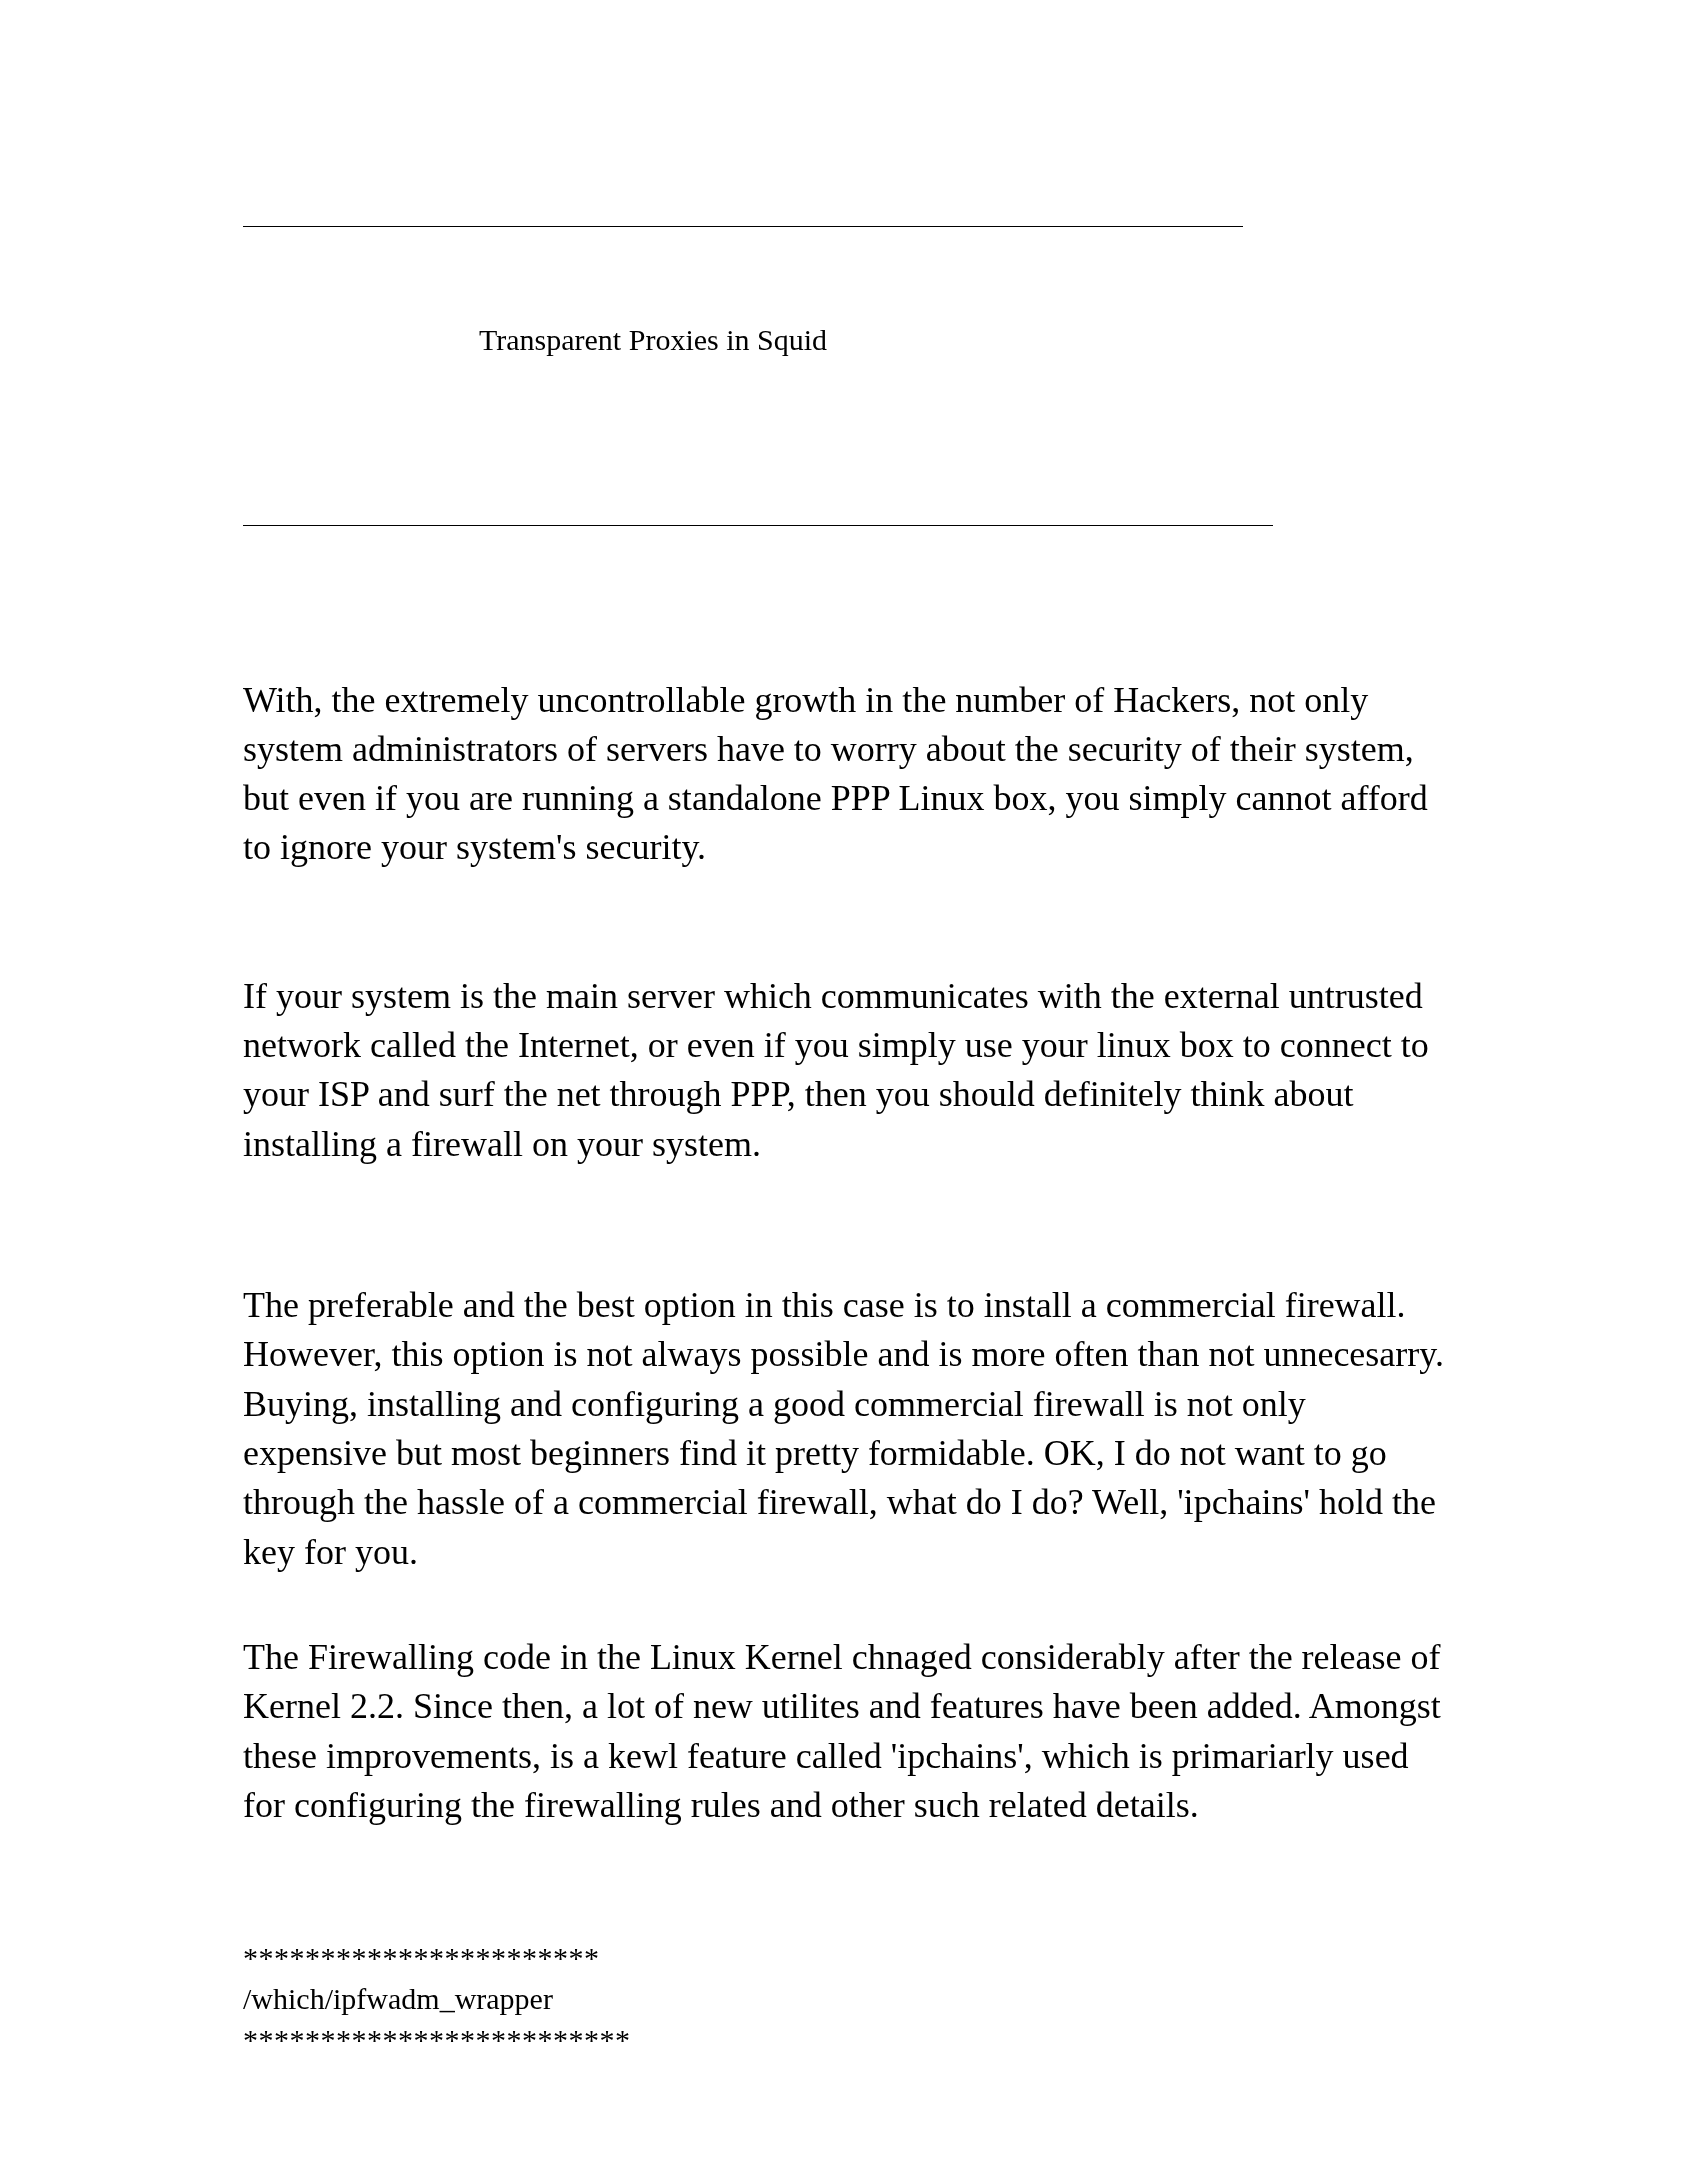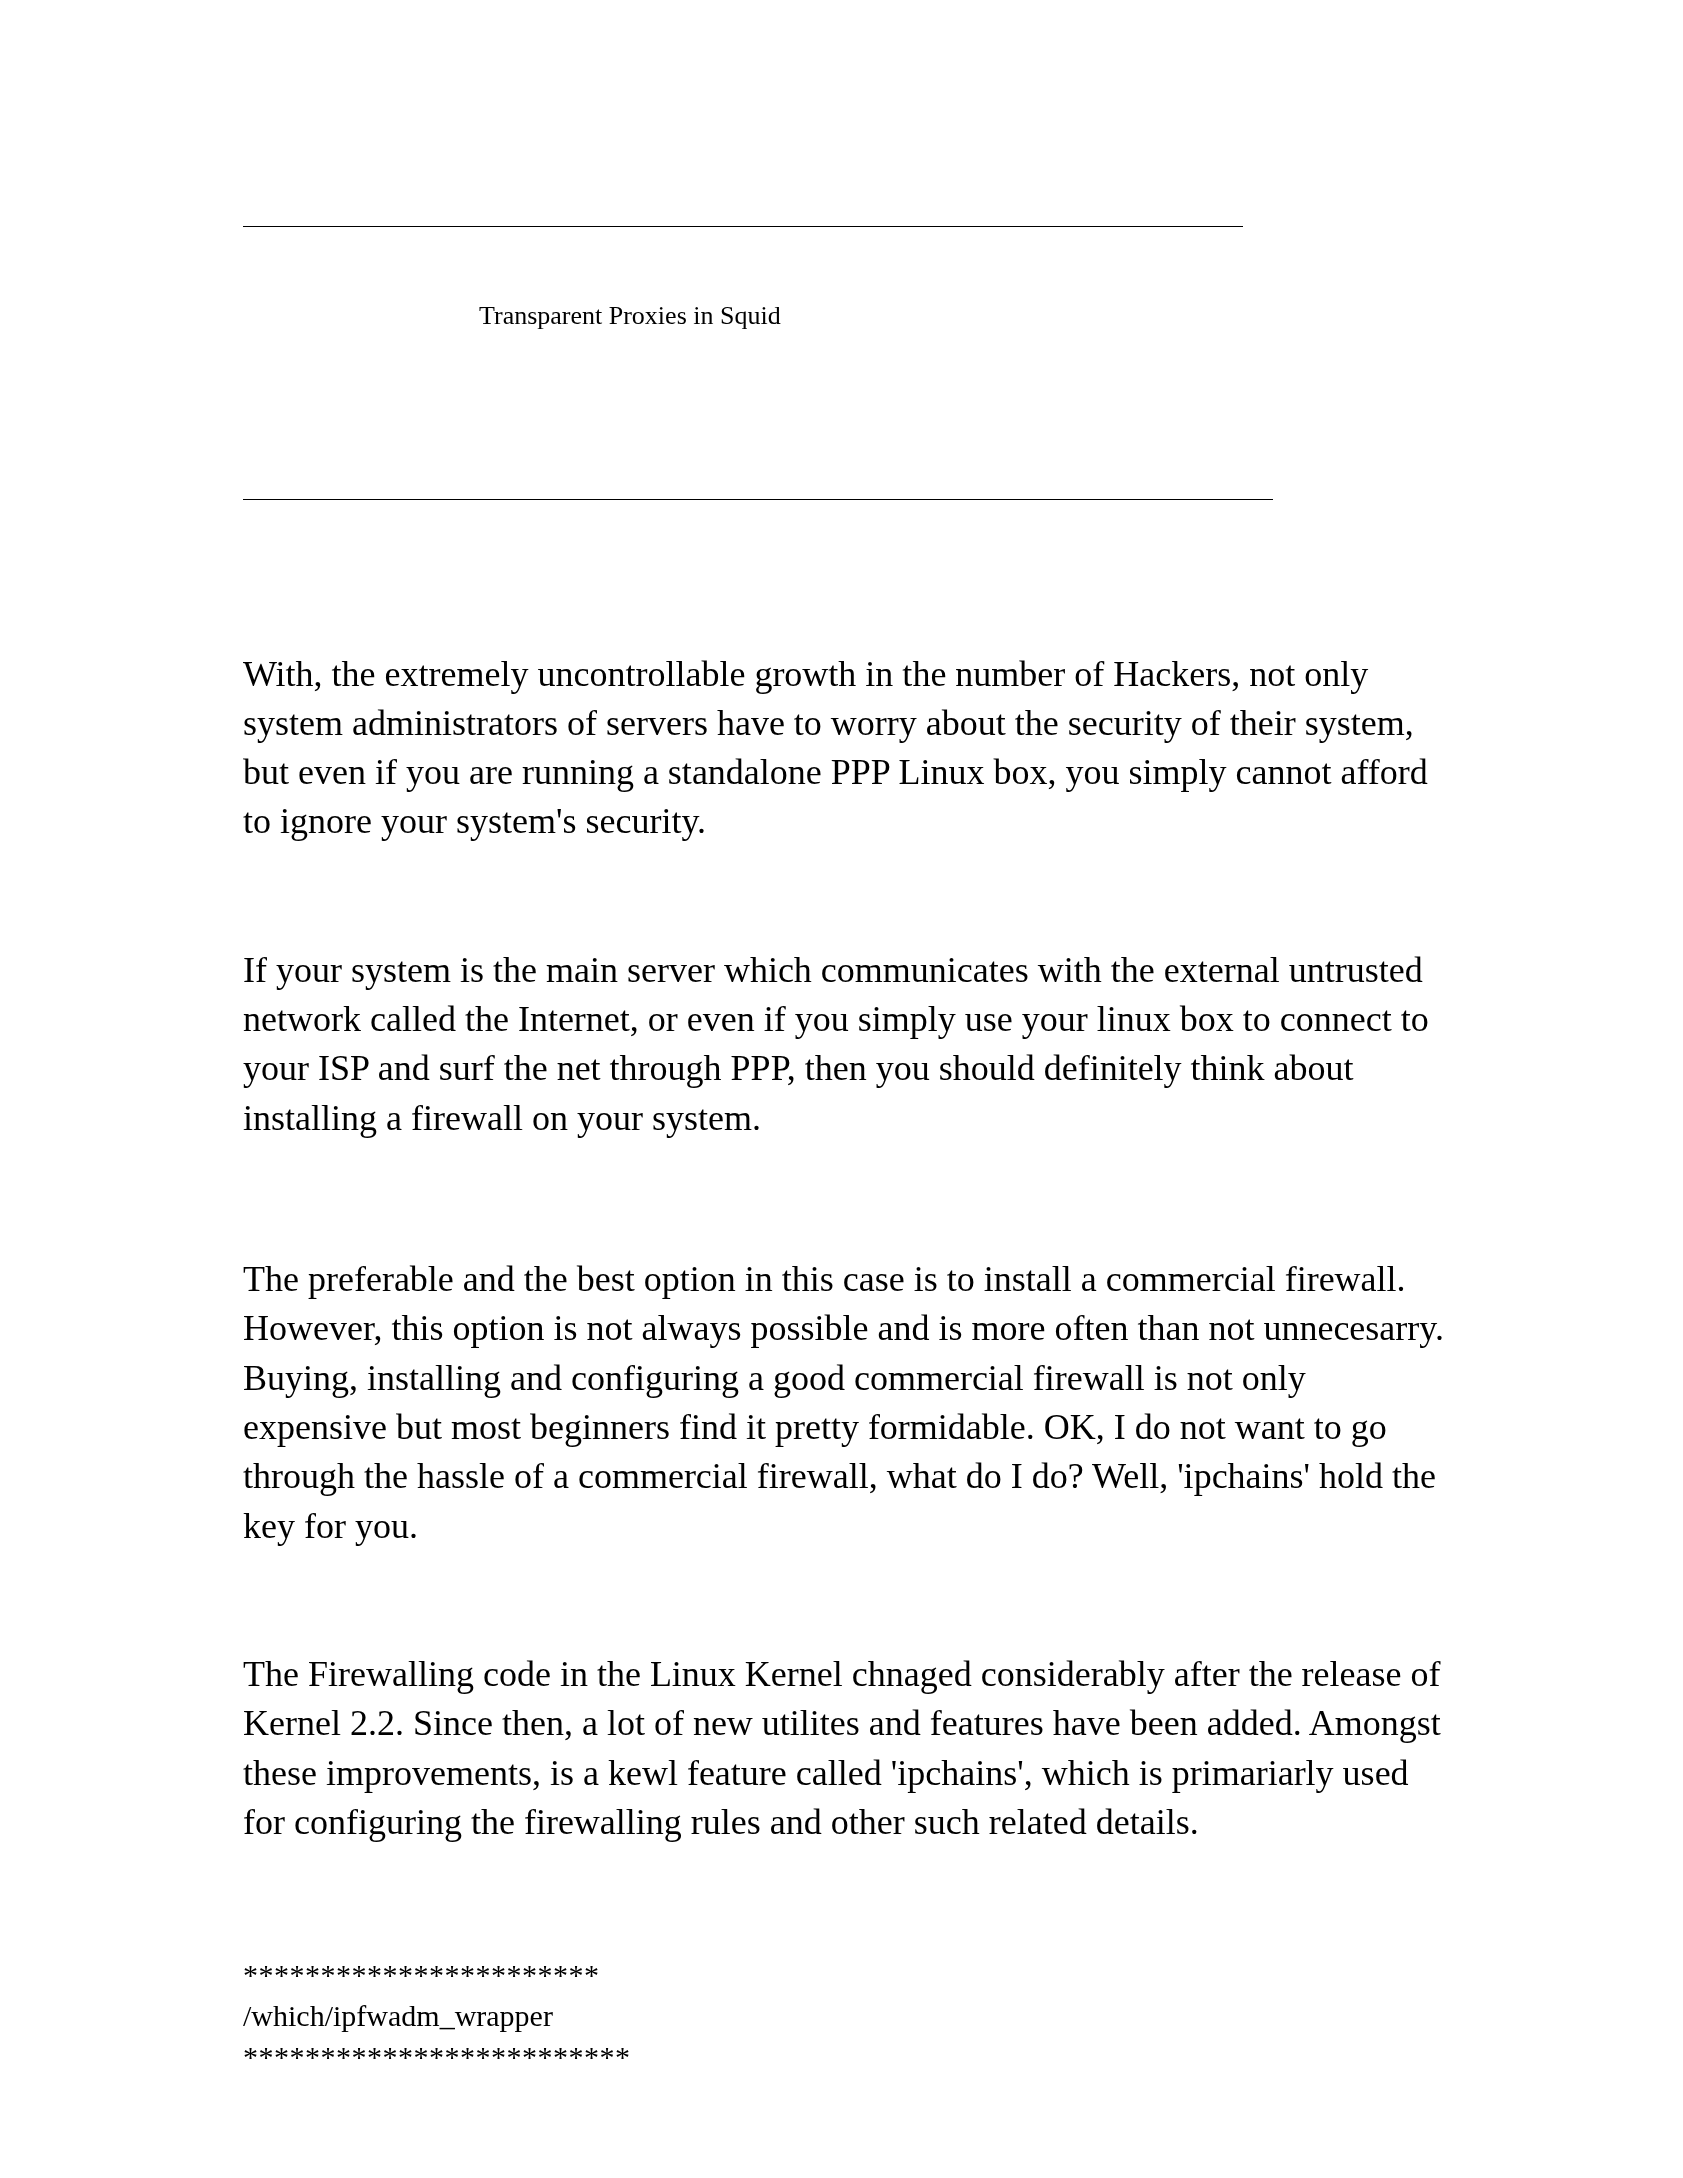--- a/index.html
+++ b/index.html
@@ -37,35 +37,35 @@
   }
   .rule-top {
     margin-top: 226px;
     width: 1000px;
   }
   .rule-bottom {
     margin-top: 166px;
     width: 1030px;
   }
   .doc-title {
-    margin-top: 73px;
+    margin-top: 94px;
     margin-left: 236px;
-    font-size: 26px;
+    font-size: 30px;
     line-height: 1.25;
   }
   .para {
     font-size: 36px;
     line-height: 1.37;
     margin: 0;
     text-align: left;
   }
   .para-1 { margin-top: 150px; }
   .para-2 { margin-top: 99px; }
   .para-3 { margin-top: 112px; }
-  .para-4 { margin-top: 99px; }
+  .para-4 { margin-top: 56px; }
   .note-block {
     margin-top: 107px;
     font-size: 30px;
     line-height: 1.37;
   }
   .stars {
     letter-spacing: 0.5px;
     white-space: nowrap;
   }
 </style>

